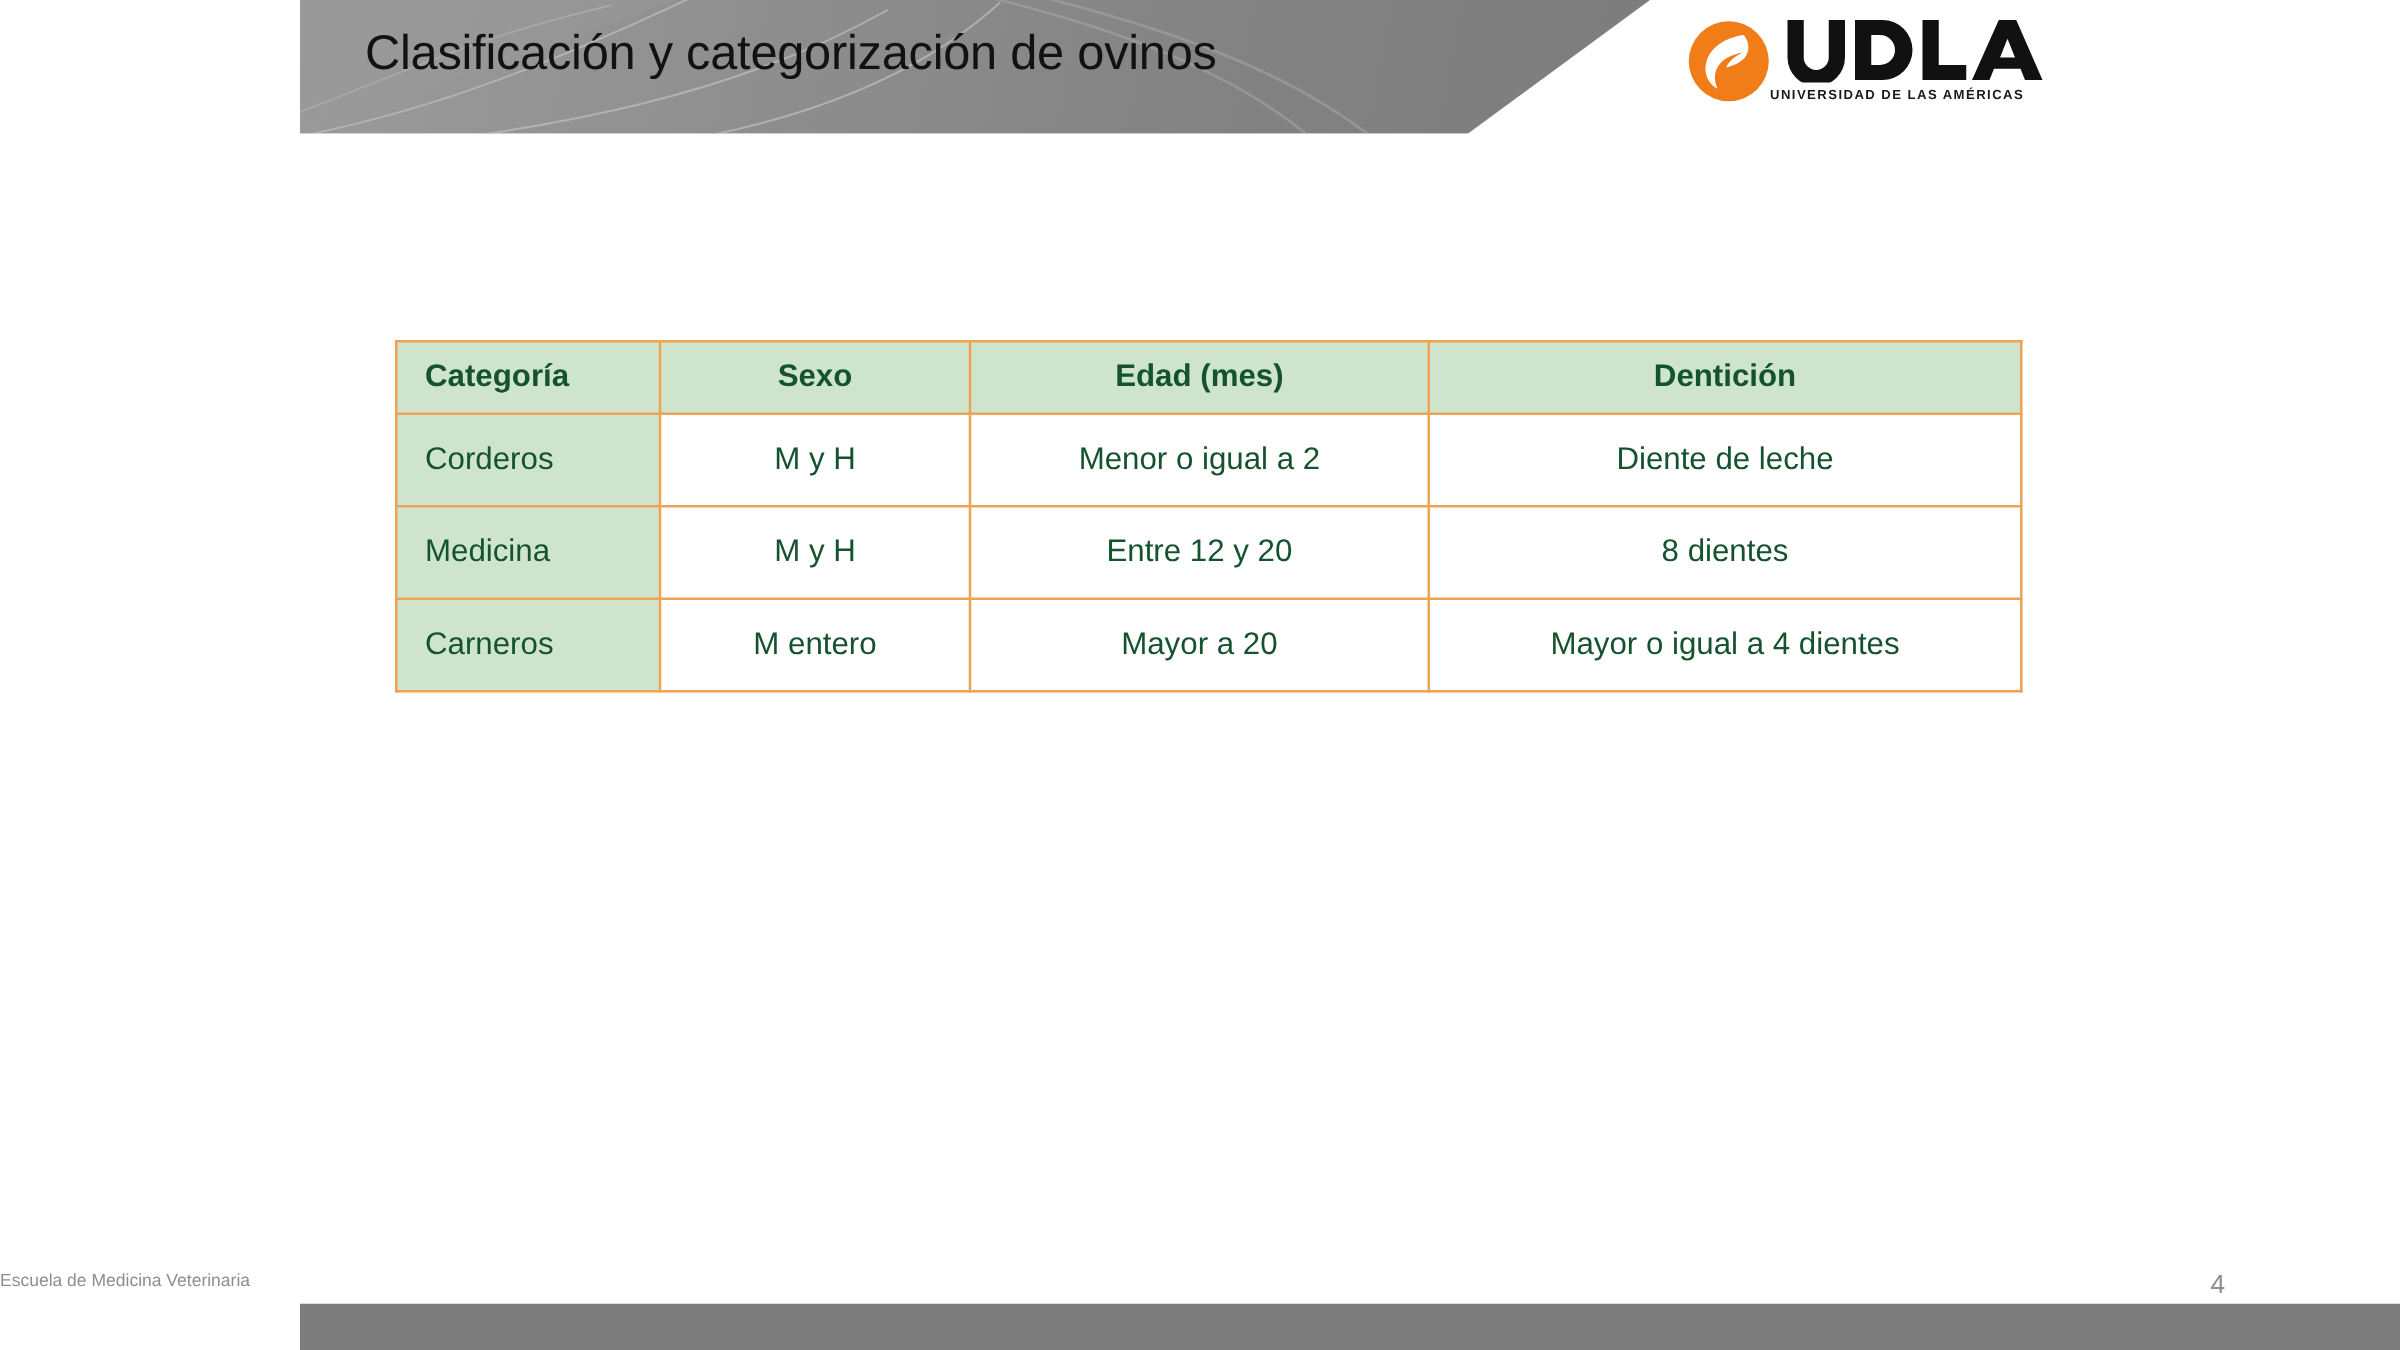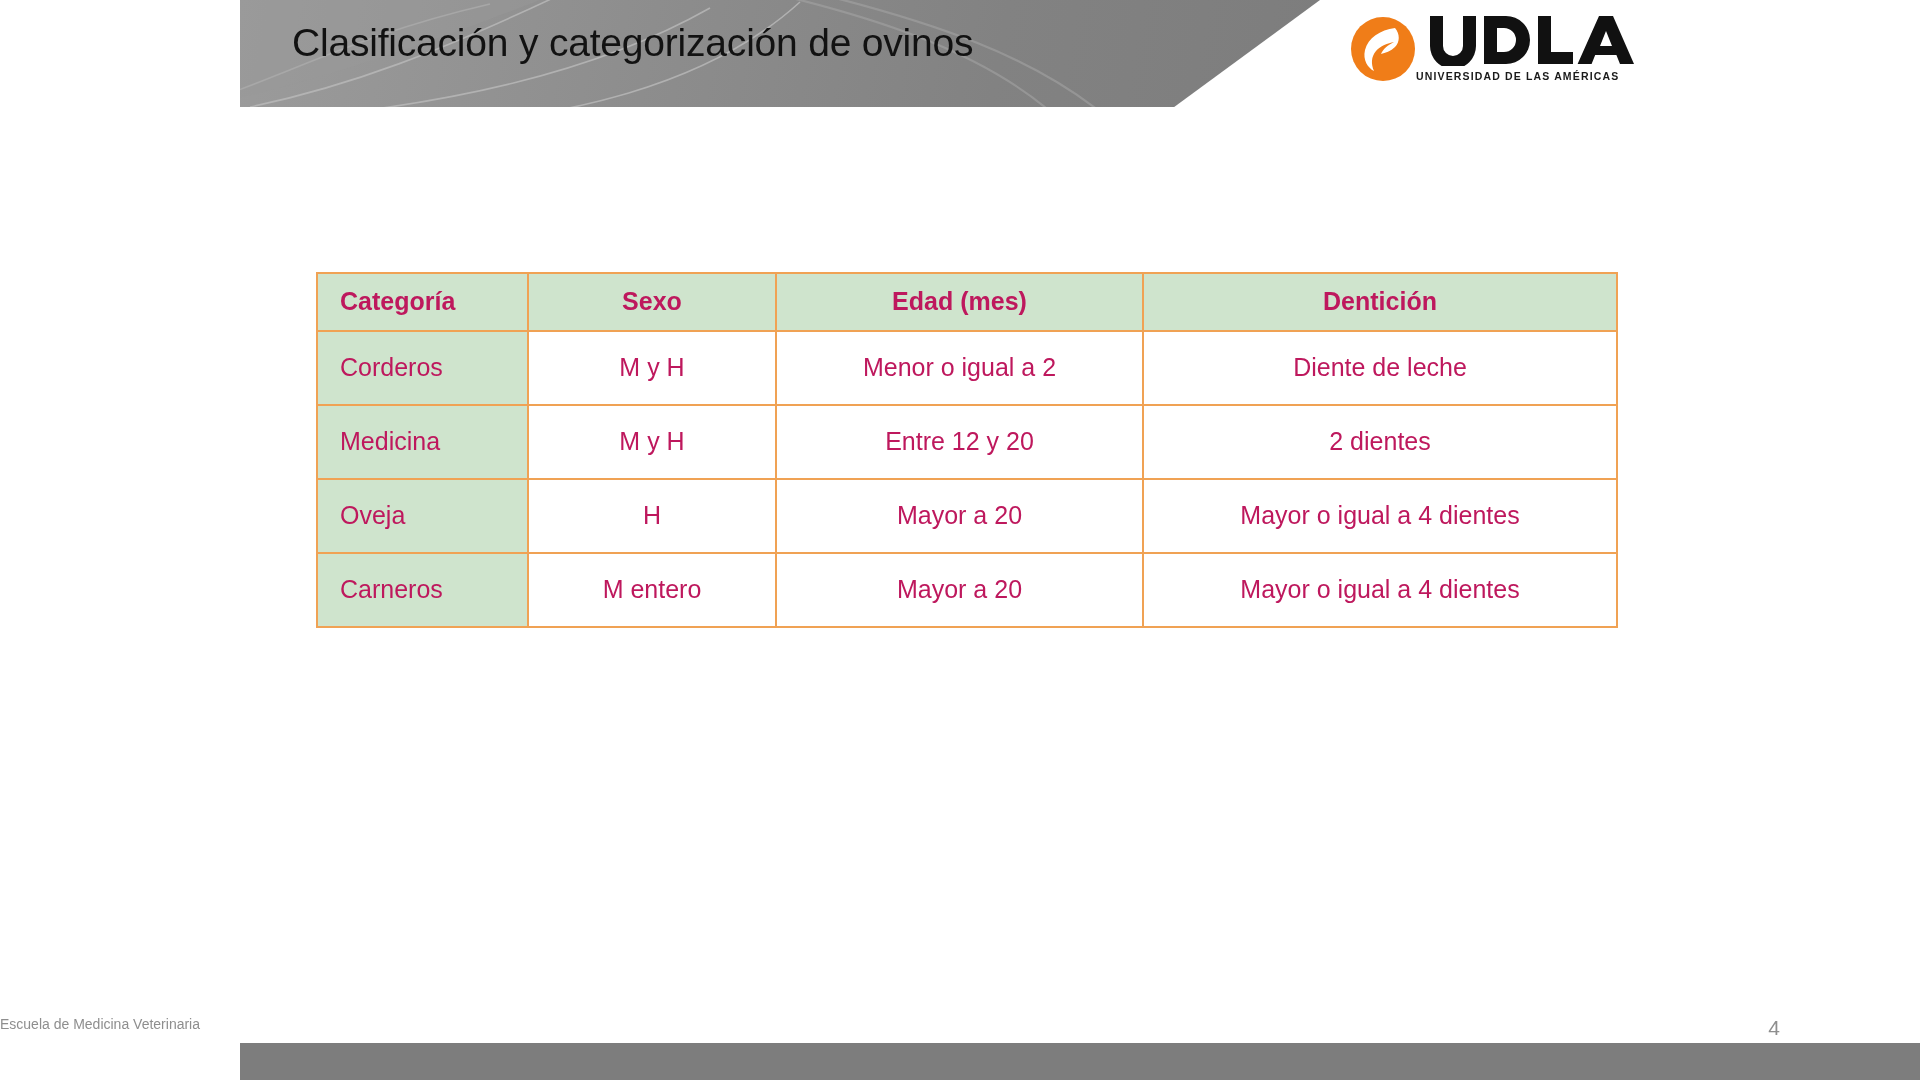--- a/index.html
+++ b/index.html
@@ -75,21 +75,21 @@
   .data-table col.c1 { width:211px; }
   .data-table col.c2 { width:248px; }
   .data-table col.c3 { width:367px; }
   .data-table col.c4 { width:474px; }
 
   .data-table th, .data-table td {
     border:2px solid #f0a254;
     padding:14px 8px;
     text-align:center;
     vertical-align:middle;
-    color:#be185d;
+    color:#14532d;
     font-size:25px;
     font-weight:normal;
     line-height:1.1;
     background:#ffffff;
   }
   .data-table thead th {
     height:57px;
     background:#cfe4cd;
     font-weight:bold;
     font-size:25px;
@@ -200,27 +200,21 @@
       <tr>
         <td class="cat-cell">Corderos</td>
         <td>M y H</td>
         <td>Menor o igual a 2</td>
         <td>Diente de leche</td>
       </tr>
       <tr>
         <td class="cat-cell">Medicina</td>
         <td>M y H</td>
         <td>Entre 12 y 20</td>
-        <td>2 dientes</td>
-      </tr>
-      <tr>
-        <td class="cat-cell">Oveja</td>
-        <td>H</td>
-        <td>Mayor a 20</td>
-        <td>Mayor o igual a 4 dientes</td>
+        <td>8 dientes</td>
       </tr>
       <tr>
         <td class="cat-cell">Carneros</td>
         <td>M entero</td>
         <td>Mayor a 20</td>
         <td>Mayor o igual a 4 dientes</td>
       </tr>
     </tbody>
   </table>
 

